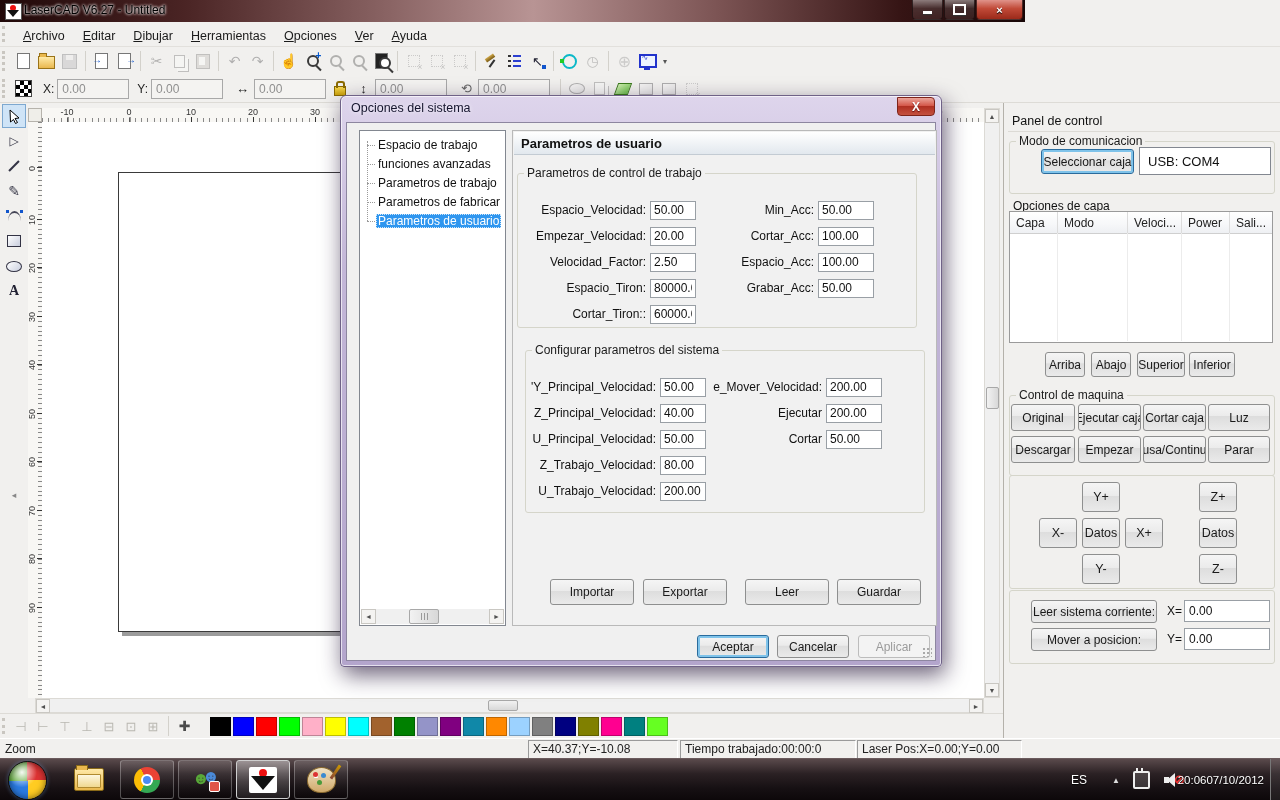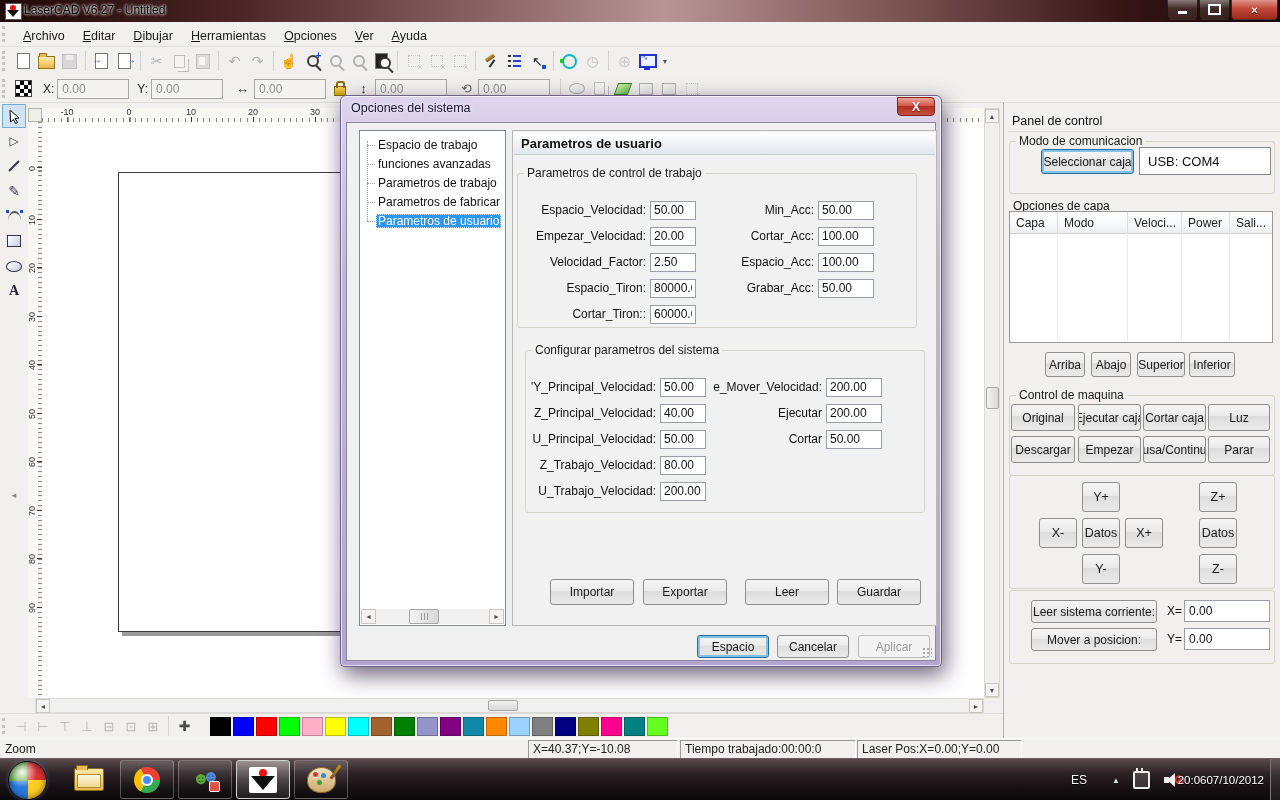--- a/index.html
+++ b/index.html
@@ -1,20 +1,20 @@
 <!DOCTYPE html>
 <html><head>
 <meta charset="utf-8">
 <style>
   html,body{margin:0;padding:0}
   body{width:1280px;height:800px;position:relative;overflow:hidden;background:#f1f0ee;
        font-family:"Liberation Sans",sans-serif;font-size:12px;color:#111;-webkit-user-select:none;user-select:none}
   .abs{position:absolute}
   
-  #titlebar{left:0;top:0;width:1280px;height:22px;
+  #titlebar{left:0;top:0;width:1025px;height:22px;
     background:linear-gradient(90deg,#200808 0%,#4a2424 18%,#8a6464 38%,#b89494 52%,#7c5454 70%,#351414 88%,#180606 100%);
     border-bottom:1px solid #140505}
   #titlebar .ttl{position:absolute;left:24px;top:3px;color:#000;text-shadow:0 0 3px #fff,0 0 3px #fff;font-size:12px}
   .applogo{position:absolute;left:5px;top:3px;width:15px;height:15px;background:#fff;border:1px solid #555}
   .applogo::before{content:"";position:absolute;left:4px;top:1px;width:6px;height:6px;border-radius:50%;background:#e11}
   .applogo::after{content:"";position:absolute;left:1px;top:6px;border-left:6px solid transparent;border-right:6px solid transparent;border-top:7px solid #111}
   .winbtns{position:absolute;right:2px;top:0;display:flex}
   .wbtn{width:29px;height:19px;margin-left:1px;border:1px solid rgba(20,10,10,.7);border-top:none;border-radius:0 0 4px 4px;
         background:linear-gradient(rgba(255,255,255,.45),rgba(255,255,255,.12) 45%,rgba(120,90,90,.25));
         display:flex;align-items:center;justify-content:center;color:#fff;font-weight:bold;font-size:11px;text-shadow:0 1px 1px #000}
@@ -633,21 +633,21 @@
             </div>
         </div>
       </fieldset>
 
       <div class="btn dio" style="left:37px;top:448px">Importar</div>
       <div class="btn dio" style="left:130px;top:448px">Exportar</div>
       <div class="btn dio" style="left:232px;top:448px">Leer</div>
       <div class="btn dio" style="left:324px;top:448px">Guardar</div>
     </div>
 
-    <div class="btn focus dfootbtn" style="left:350px;top:512px">Espacio</div>
+    <div class="btn focus dfootbtn" style="left:350px;top:512px">Aceptar</div>
     <div class="btn dfootbtn" style="left:430px;top:512px">Cancelar</div>
     <div class="btn disabled dfootbtn" style="left:511px;top:512px">Aplicar</div>
     <span class="rgrip"></span>
   </div>
 </div>
 
 <div class="abs" id="taskbar">
   <span class="orb"></span>
   <span class="tkbtn plain" style="left:62px">
       <span class="xfolder"></span>

